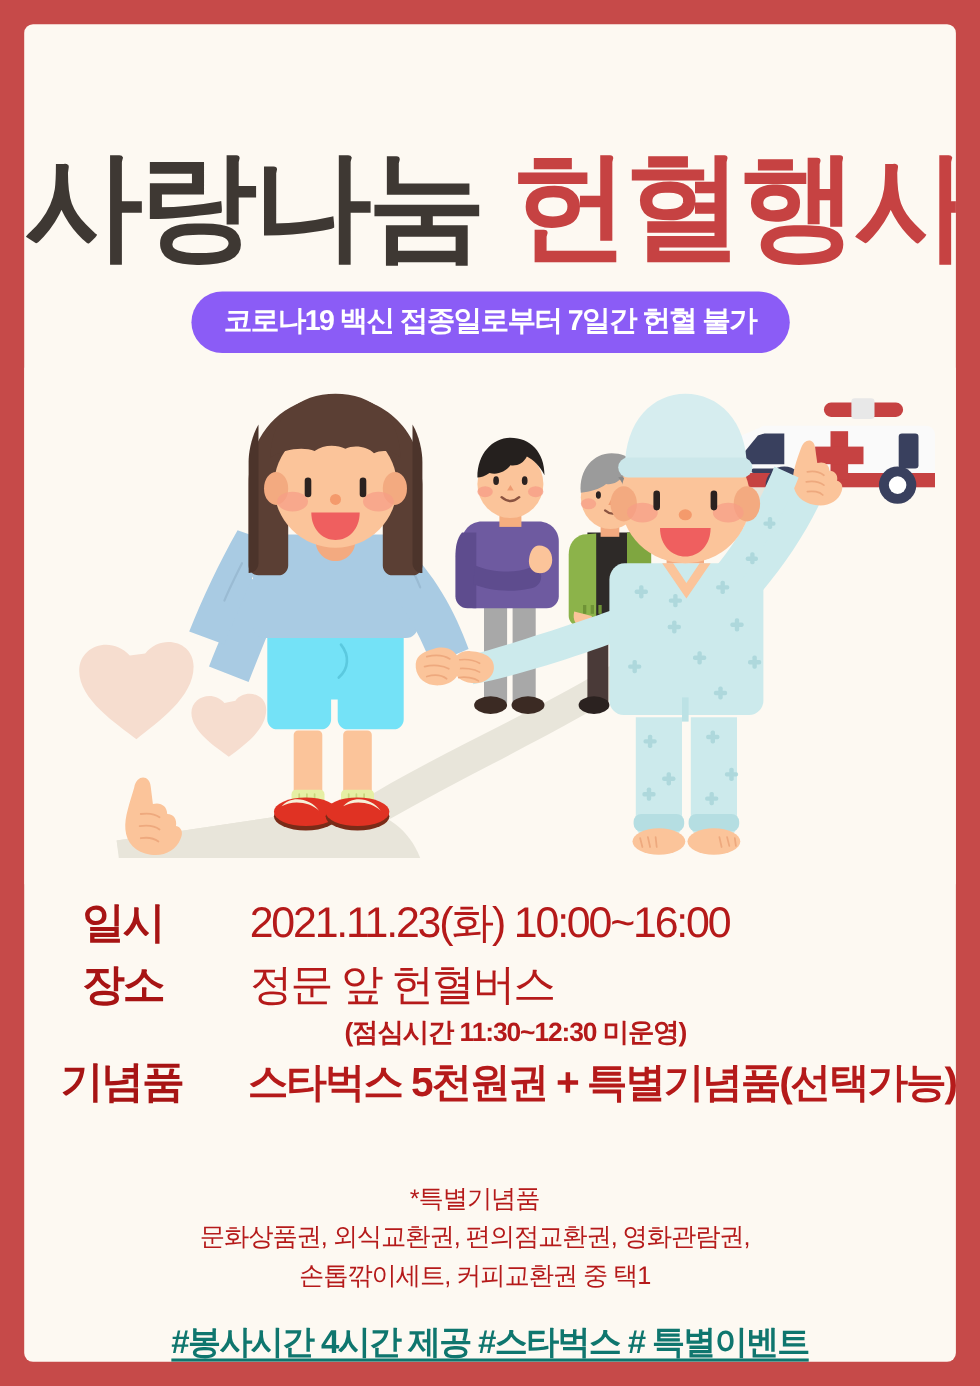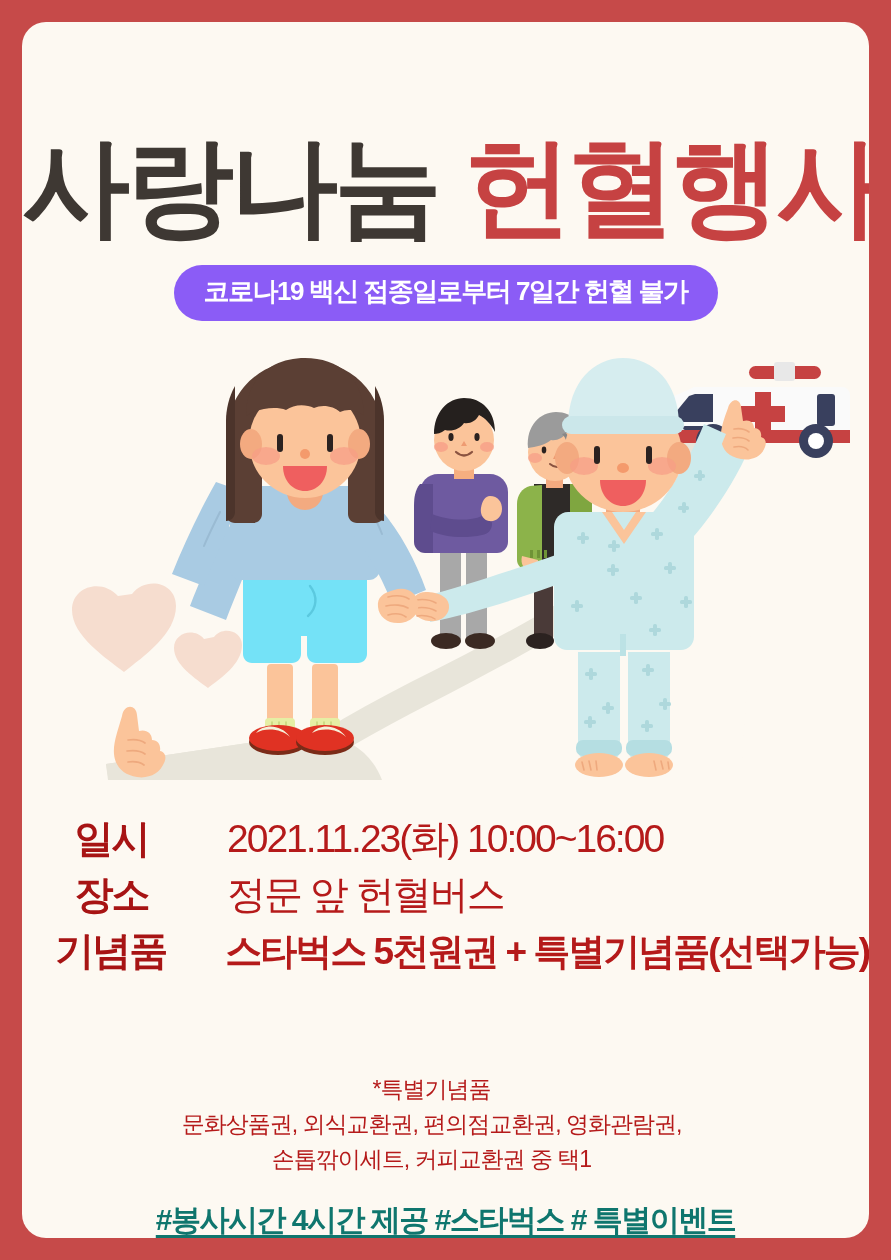--- a/index.html
+++ b/index.html
@@ -14,21 +14,21 @@
     position:relative;
     width:891px;height:1260px;
     background:#C64A49;
     overflow:hidden;
   }
   .inner{
     position:absolute;
     left:22px;top:22px;
     width:847px;height:1216px;
     background:#FDF9F2;
-    border-radius:24px;
+    border-radius:8px;
     overflow:hidden;
   }
 
   
   .title-row{
     position:absolute;left:0;top:108px;width:847px;
     text-align:center;
     white-space:nowrap;
     font-size:108px;
     font-weight:bold;
@@ -442,20 +442,23 @@
 
     <div class="info">
       <div class="row">
         <div class="lbl">일시</div>
         <div class="val">2021.11.23(화) 10:00~16:00</div>
       </div>
       <div class="row">
         <div class="lbl">장소</div>
         <div class="val">정문 앞 헌혈버스</div>
       </div>
+      <div class="note-row">
+        <span class="note">(점심시간 11:30~12:30 미운영)</span>
+      </div>
       <div class="row">
         <div class="lbl">기념품</div>
         <div class="val bold">스타벅스 5천원권 + 특별기념품(선택가능)</div>
       </div>
     </div>
 
     <div class="gift-block">
       <div class="gift-title">*특별기념품</div>
       <div class="gift-line">문화상품권, 외식교환권, 편의점교환권, 영화관람권,</div>
       <div class="gift-line">손톱깎이세트, 커피교환권 중 택1</div>

